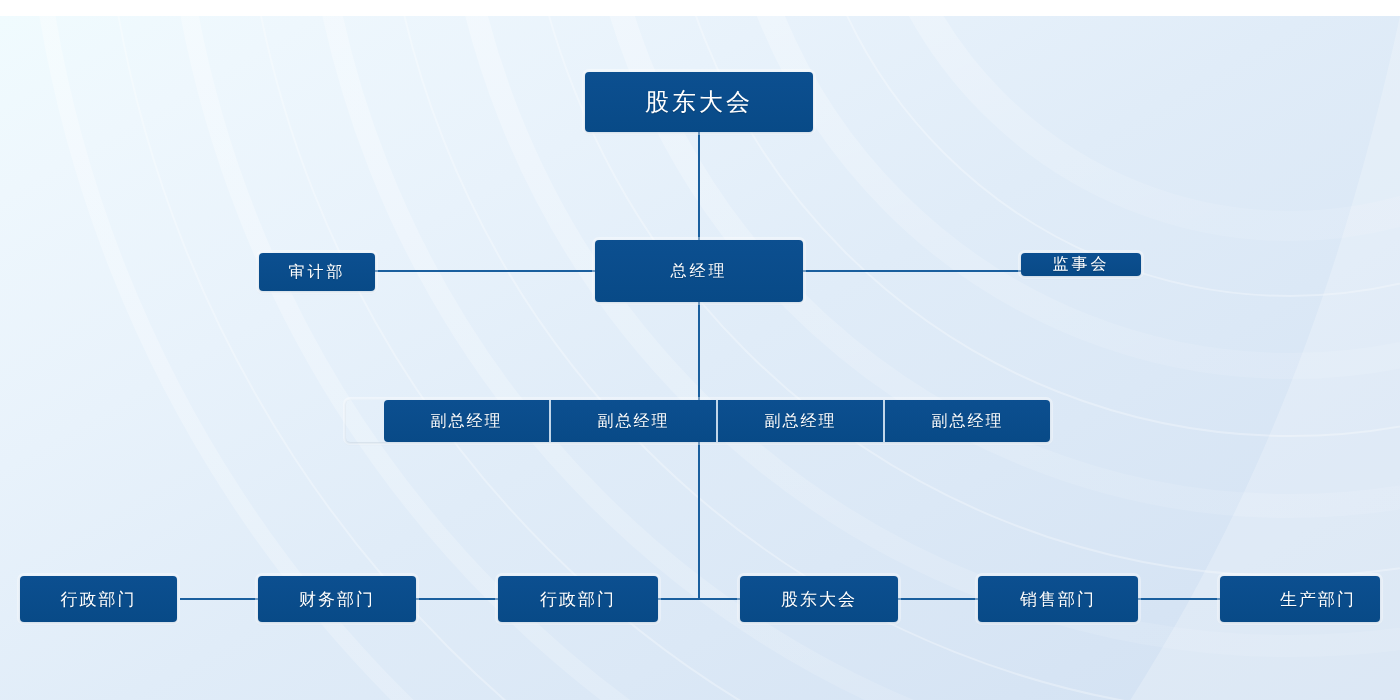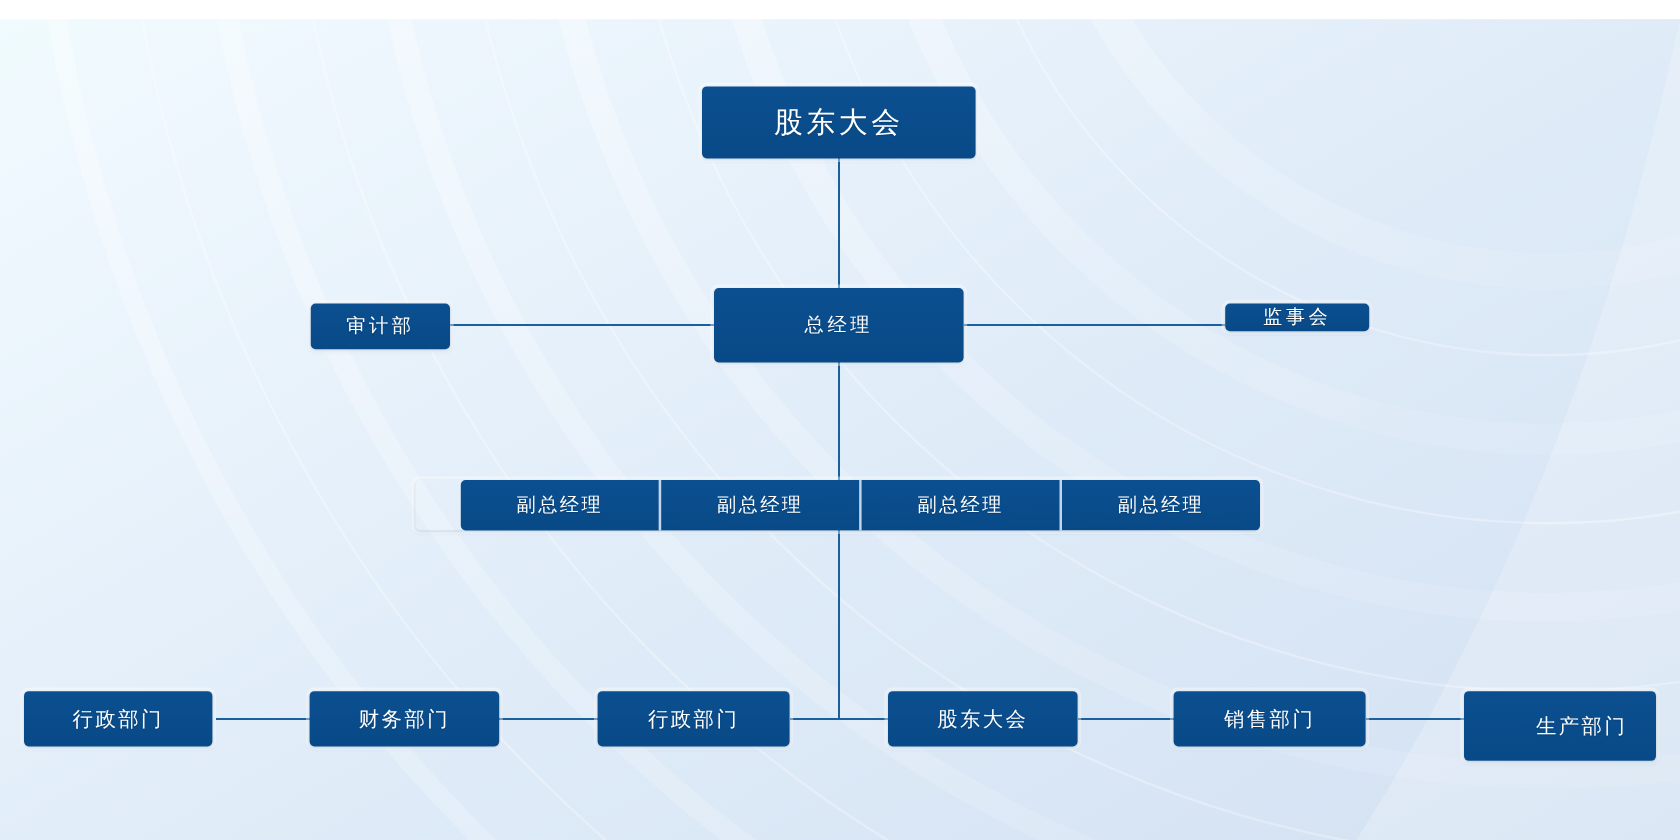--- a/index.html
+++ b/index.html
@@ -194,17 +194,17 @@
   </div>
 
   <div class="node lvl4" style="left:740px; top:560px; width:158px; height:46px;">
     <span>股东大会</span>
   </div>
 
   <div class="node lvl4" style="left:978px; top:560px; width:160px; height:46px;">
     <span>销售部门</span>
   </div>
 
-  <div class="node lvl4" style="left:1220px; top:560px; width:160px; height:58px;padding-left:36px;">
+  <div class="node lvl4" style="left:1220px; top:560px; width:160px; height:46px;padding-left:36px;">
     <span>生产部门</span>
   </div>
 
 </div>
 
 </body></html>

